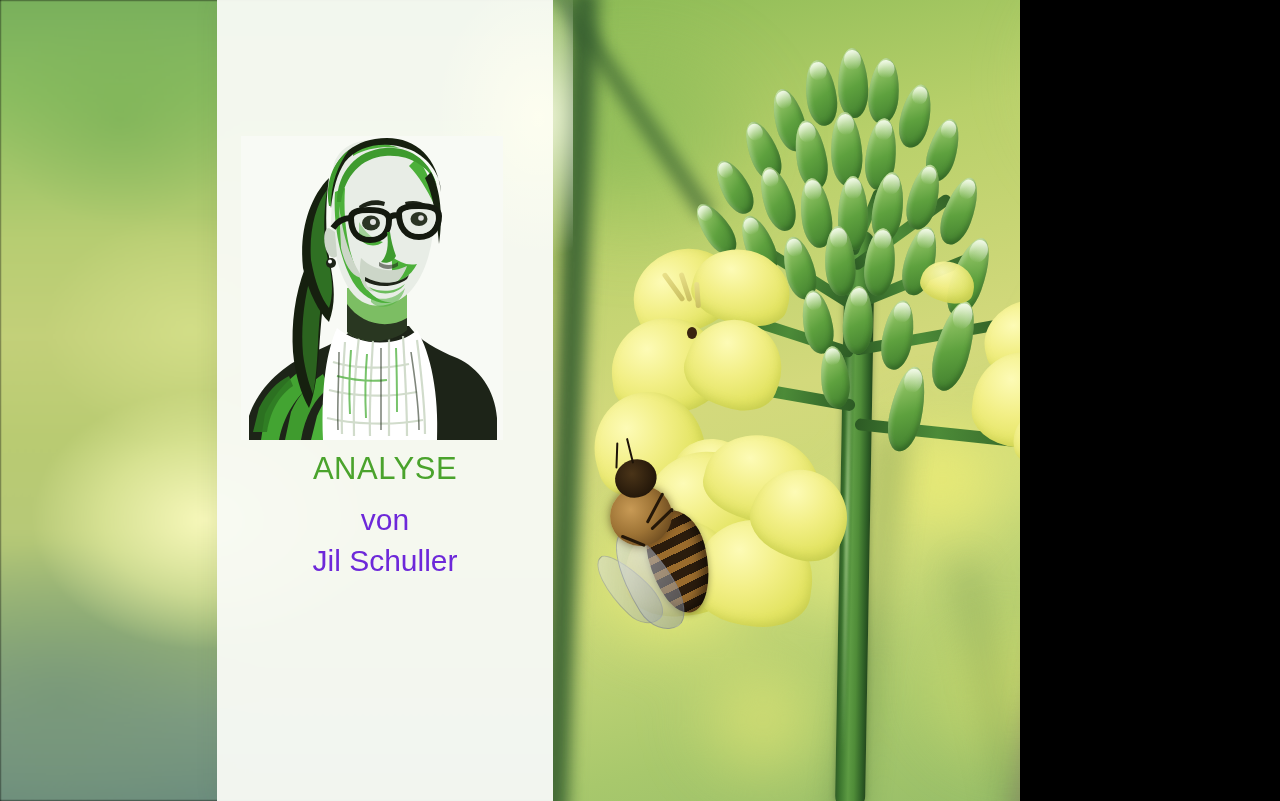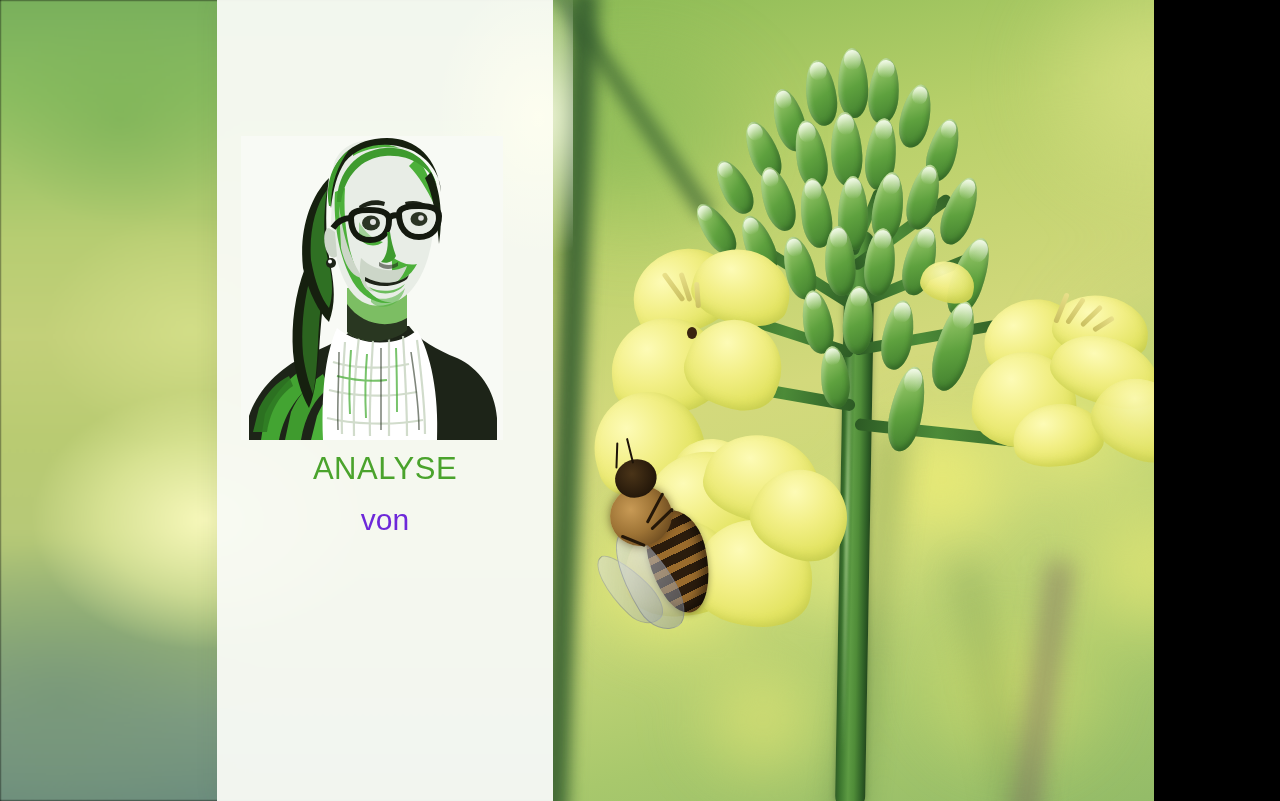--- a/index.html
+++ b/index.html
@@ -7,21 +7,21 @@
     margin: 0;
     padding: 0;
     background: #000;
   }
   body {
     font-family: "Liberation Sans", sans-serif;
   }
 
   #stage {
     position: relative;
-    width: 1154px;
+    width: 1020px;
     height: 801px;
     overflow: hidden;
   }
 
   
   .bg-field {
     position: absolute;
     inset: 0;
     background:
       radial-gradient(ellipse 240px 180px at 205px 520px, rgba(250,250,190,0.95) 0%, rgba(240,245,170,0.55) 42%, rgba(190,215,120,0) 72%),
@@ -477,17 +477,18 @@
 
           <path d="M130 160 C142 166 156 162 164 152 C160 170 140 176 130 166 Z" fill="#4CB03A" opacity=".55"></path>
         </g>
       </svg>
     </div>
 
     <div class="card-text">
       <div class="kicker">ANALYSE</div>
       <div class="byline">
         <span>von</span>
+        <span class="nm">Jil Schuller</span>
       </div>
     </div>
   </div>
 
 </div>
 
 </body></html>

